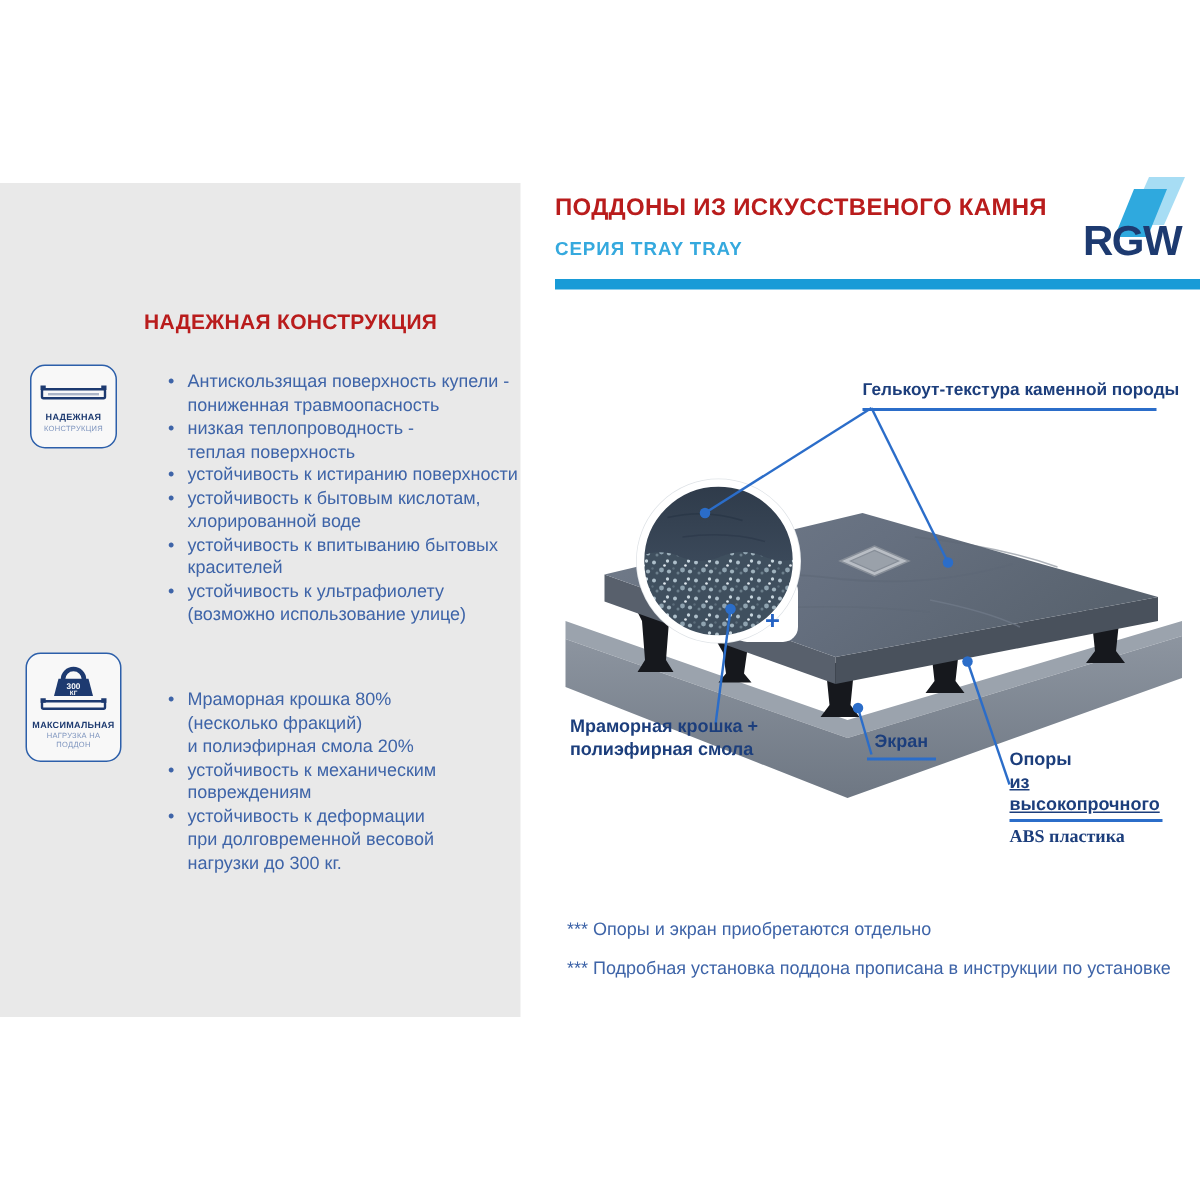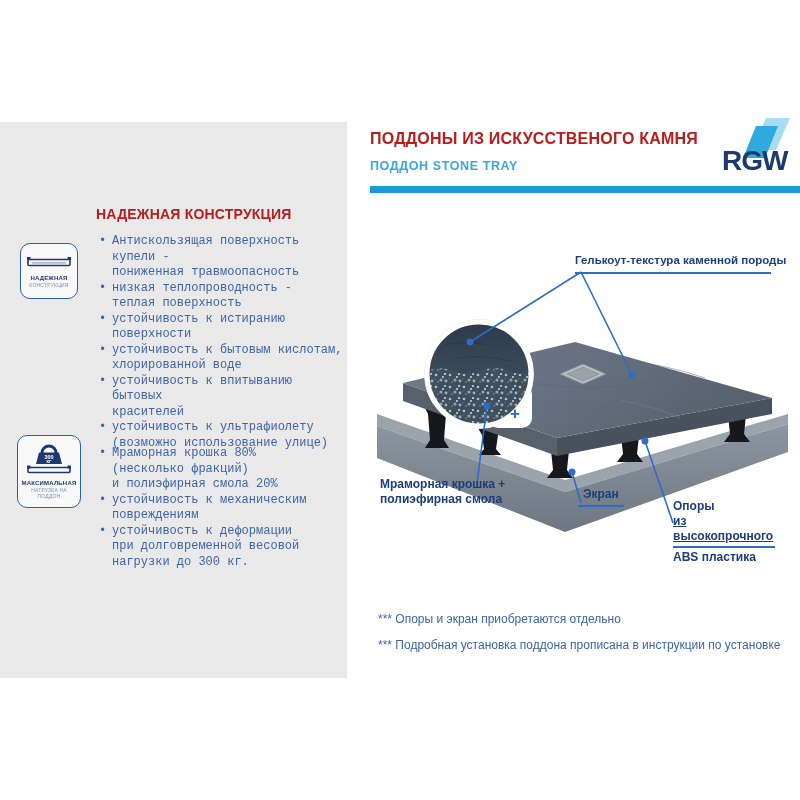--- a/index.html
+++ b/index.html
@@ -21,21 +21,21 @@
   .badge-bold{font-size:6px;font-weight:bold;letter-spacing:.2px;margin-top:2px;}
   .badge-light{font-size:5px;color:#7c93bd;letter-spacing:.2px;margin-top:1px;}
   .badge1{left:20px;top:243px;width:58px;height:56px;}
   .badge2{left:17px;top:435px;width:64px;height:73px;}
 
   
   .side-heading{
     left:96px;top:206px;width:250px;color:#b91c1c;font-weight:bold;
     font-size:14px;letter-spacing:.2px;
   }
-  .bullets{list-style:none;margin:0;padding:0 0 0 16px;width:235px;font-family:Liberation Mono, monospace;}
+  .bullets{list-style:none;margin:13px;padding:0 0 0 16px;width:235px;}
   .bullets li{
     position:relative;color:#3e64a8;font-size:12px;line-height:15.5px;
     white-space:pre-line;
   }
   .bullets li::before{
     content:"•";position:absolute;left:-13px;top:0;color:#3e64a8;font-size:12px;
   }
   .list1{left:96px;top:234px;}
   .list2{left:96px;top:446px;}
 
@@ -48,21 +48,21 @@
   
   .dlabel{color:#1c3e7c;font-weight:bold;font-size:12px;line-height:15px;}
   .lbl-gelcoat{
     left:575px;top:253px;width:196px;text-align:center;white-space:nowrap;
     font-size:11.5px;border-bottom:2px solid #2b6dc9;padding-bottom:4px;
   }
   .lbl-marble{left:380px;top:477px;white-space:pre-line;}
   .lbl-screen{left:578px;top:487px;border-bottom:2px solid #2b6dc9;padding:0 5px 3px 5px;}
   .lbl-supports{left:673px;top:499px;width:102px;}
   .lbl-supports .u{border-bottom:2px solid #2b6dc9;padding-bottom:2px;text-decoration:underline;}
-  .lbl-supports .t{padding-top:2px;}
+  .lbl-supports .t{padding-top:2px;font-family:Liberation Serif, serif;}
 
   
   .footnote{left:378px;color:#3e64a8;font-size:12px;}
   .fn1{top:612px;}
   .fn2{top:638px;}
 
   svg text{font-family:"Liberation Sans",sans-serif;}
 </style>
 </head>
 <body>
@@ -117,21 +117,21 @@
 (несколько фракций)
 и полиэфирная смола 20%</li>
     <li>устойчивость к механическим
 повреждениям</li>
     <li>устойчивость к деформации
 при долговременной весовой
 нагрузки до 300 кг.</li>
   </ul>
 
 <div class="abs title">ПОДДОНЫ ИЗ ИСКУССТВЕНОГО КАМНЯ</div>
-<div class="abs subtitle">ПОДДОН STONE TRAY</div>
+<div class="abs subtitle">СЕРИЯ TRAY TRAY</div>
 <div class="abs accent-bar"></div>
 <div class="abs logo">
   <svg width="78" height="62" viewBox="0 0 78 62">
     <path d="M46,2 L70,2 L56,34 L32,34 Z" fill="#a7ddf4"></path>
     <path d="M36,10 L58,10 L45,42 L23,42 Z" fill="#2fa9de"></path>
     <text x="2" y="54" font-size="28" font-weight="bold" fill="#1d3a70" letter-spacing="-1">RGW</text>
   </svg>
 </div>
 
 <svg class="abs" style="left:370px;top:200px;" width="430" height="360" viewBox="370 200 430 360">

